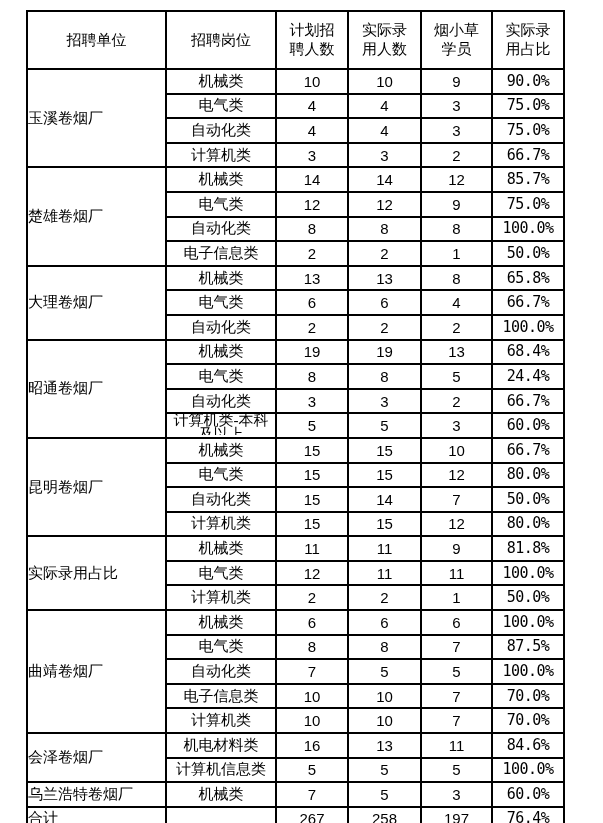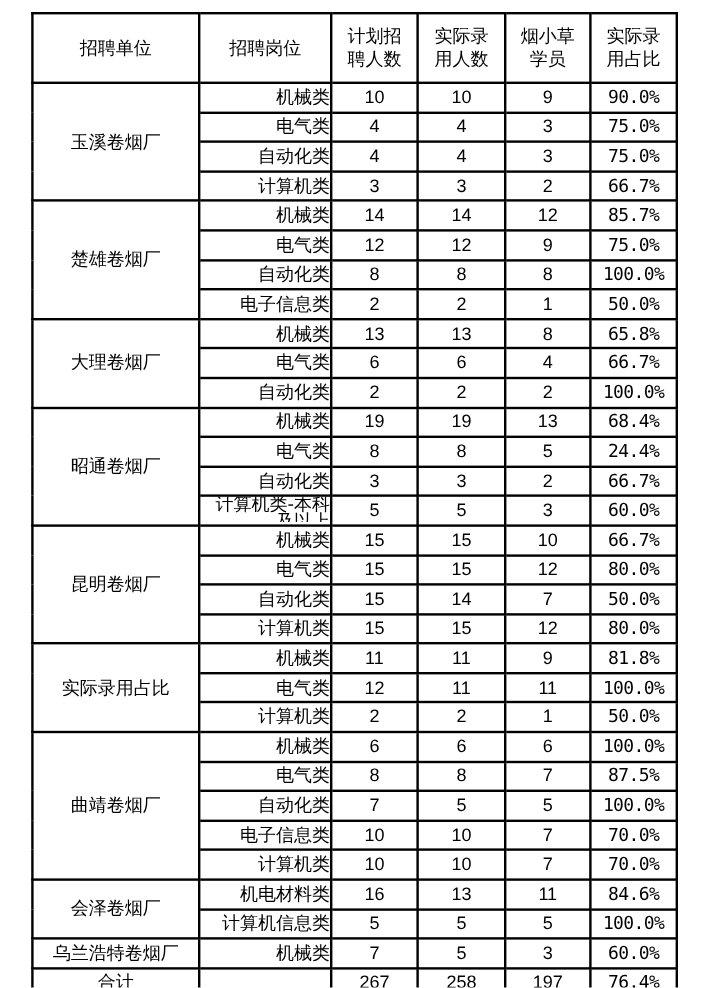--- a/index.html
+++ b/index.html
@@ -7,23 +7,23 @@
          font-family: "DejaVu Sans", "Liberation Sans", sans-serif; color: #000; }
   table.recruit { position: absolute; left: 26px; top: 10px; border-collapse: collapse;
                   table-layout: fixed; width: 537px; }
   table.recruit td, table.recruit th { border: 2px solid #000; padding: 0; font-size: 15px;
                   font-weight: normal; line-height: 1; overflow: hidden; white-space: nowrap; }
   col.c1 { width: 139px; } col.c2 { width: 110px; } col.c3 { width: 72px; }
   col.c4 { width: 73px; } col.c5 { width: 71px; } col.c6 { width: 72px; }
   th { height: 56px; text-align: center; vertical-align: middle; line-height: 1.25 !important; white-space: normal !important; }
   th .two { display: inline-block; width: 50px; }
   tr.row td { height: 22.6px; }
-  td.unit { text-align: center; vertical-align: middle; }
-  td.pos { text-align: right; padding-left: 1px; }
-  td.pos.wrap { white-space: normal; line-height: 14px; font-size: 15px; vertical-align: middle; }
+  td.unit { vertical-align: middle; }
+  td.pos { text-align: center; padding-left: 1px; }
+  td.pos.wrap { white-space: normal; line-height: 14px; font-size: 15px; vertical-align: middle; font-family: Liberation Serif, serif; }
   td.num { text-align: center; font-family: "Liberation Sans", sans-serif; font-size: 15px; }
   td.pct { text-align: center; font-family: "DejaVu Sans Mono", monospace; font-size: 14px; letter-spacing: -0.5px; margin-left: 12px; }
   tr.total td { height: 22px; }
   .clip { display: block; height: 22px; overflow: hidden; line-height: 14px; margin-top: -4px; }
 </style>
 </head>
 <body>
 
 <table class="recruit">
   <colgroup>

